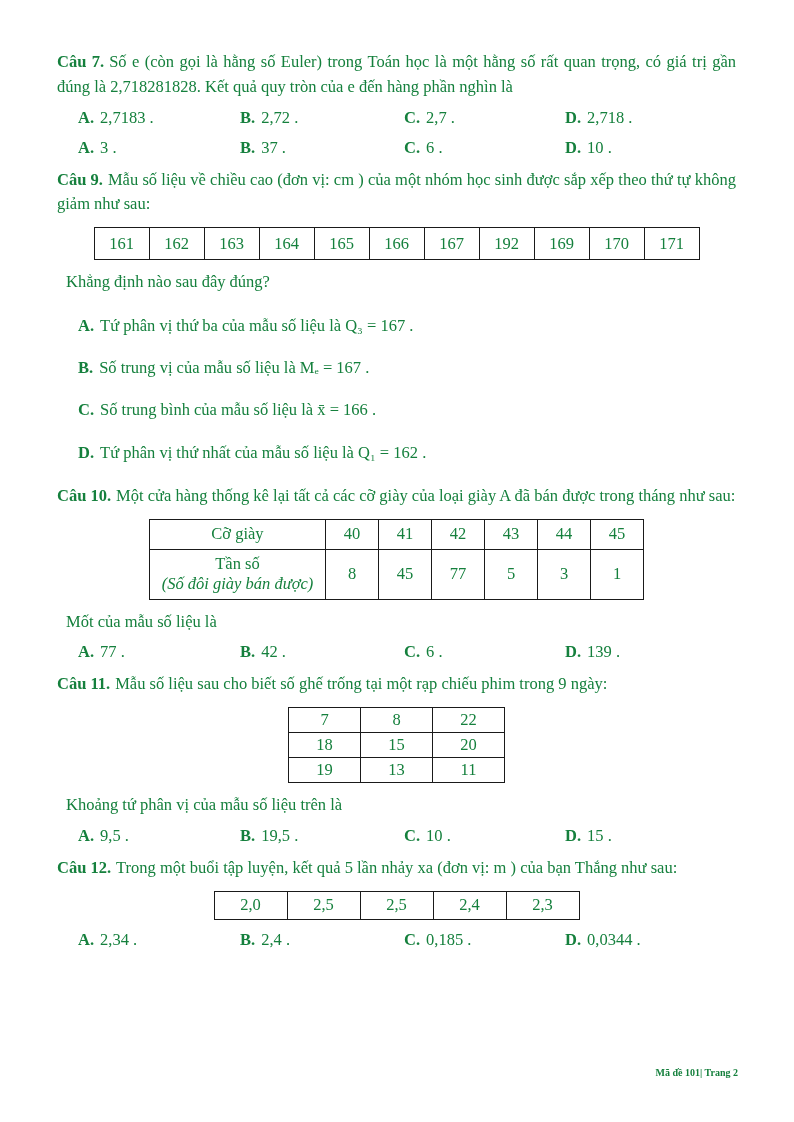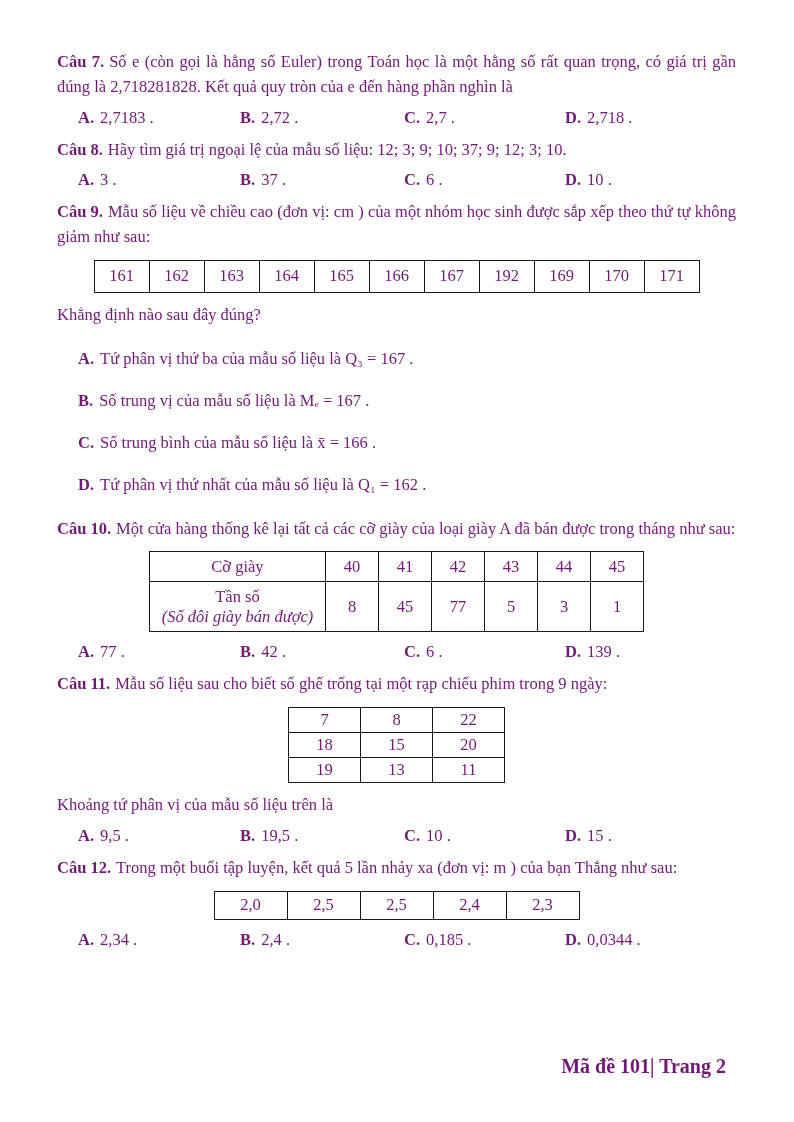--- a/index.html
+++ b/index.html
@@ -1,25 +1,25 @@
 <!DOCTYPE html>
 <html><head>
 <meta charset="utf-8">
 <style>
   * { margin:0; padding:0; box-sizing:border-box; }
   html,body { background:#ffffff; }
   .page {
     width:794px; height:1122px; margin:0 auto; background:#ffffff;
     position:relative; padding:50px 58px 0 57px;
-    font-family:"Liberation Serif", serif; font-size:16.5px; color:#701a75;
+    font-family:"Liberation Serif", serif; font-size:16.5px; color:#15803d;
   }
   .question { margin-bottom:7px; }
   .qtext { text-align:justify; line-height:1.5; }
   .qlabel { font-weight:bold; margin-right:5px; }
-  .after-table { line-height:1.5; margin-top:4px; }
+  .after-table { line-height:1.5; margin-top:4px;margin-left:9px; }
   .options-row {
     display:grid; grid-template-columns:162px 164px 161px 1fr;
     margin:8px 0 10px 21px;
   }
   .options-stacked { margin:4px 0 8px 21px; }
   .options-stacked .option { margin:20px 0; line-height:1.35; }
   .option-label { font-weight:bold; margin-right:6px; }
   table { border-collapse:collapse; margin:10px auto; }
   td, th {
     border:1.5px solid #1a1a1a; text-align:center; vertical-align:middle;
@@ -27,41 +27,40 @@
   }
   .t-q9 td { width:55px; height:32px; }
   .t-q10 td { height:30px; }
   .t-q10 .label-col { width:176px;text-align:center; }
   .t-q10 .val-col { width:53px; }
   .t-q10 .row2 td { height:50px; }
   .cell-sub { display:block; font-style:italic; }
   .t-q11 td { width:72px; height:25px; }
   .t-q12 td { width:73px; height:28px; }
   .footer {
-    position:absolute; right:68px; bottom:44px;
-    font-weight:bold; font-size:20px;
+    position:absolute; right:56px; bottom:44px;
+    font-weight:bold; font-size:10px;
   }
 </style>
 </head>
 <body>
 
 <div class="page">
 
   <div class="question">
     <p class="qtext"><b class="qlabel">Câu 7.</b><span>Số e (còn gọi là hằng số Euler) trong Toán học là một hằng số rất quan trọng, có giá trị gần đúng là 2,718281828. Kết quả quy tròn của e đến hàng phần nghìn là</span></p>
     <div class="options-row">
       <div class="option"><b class="option-label">A.</b><span>2,7183 .</span></div>
       <div class="option"><b class="option-label">B.</b><span>2,72 .</span></div>
       <div class="option"><b class="option-label">C.</b><span>2,7 .</span></div>
       <div class="option"><b class="option-label">D.</b><span>2,718 .</span></div>
     </div>
   </div>
 
   <div class="question">
-    <p class="qtext"><b class="qlabel">Câu 8.</b><span>Hãy tìm giá trị ngoại lệ của mẫu số liệu: 12; 3; 9; 10; 37; 9; 12; 3; 10.</span></p>
     <div class="options-row">
       <div class="option"><b class="option-label">A.</b><span>3 .</span></div>
       <div class="option"><b class="option-label">B.</b><span>37 .</span></div>
       <div class="option"><b class="option-label">C.</b><span>6 .</span></div>
       <div class="option"><b class="option-label">D.</b><span>10 .</span></div>
     </div>
   </div>
 
   <div class="question">
     <p class="qtext"><b class="qlabel">Câu 9.</b><span>Mẫu số liệu về chiều cao (đơn vị: cm ) của một nhóm học sinh được sắp xếp theo thứ tự không giảm như sau:</span></p>
@@ -108,20 +107,21 @@
         <td class="label-col"><span>Tần số</span><span class="cell-sub">(Số đôi giày bán được)</span></td>
         <td class="val-col">8</td>
         <td class="val-col">45</td>
         <td class="val-col">77</td>
         <td class="val-col">5</td>
         <td class="val-col">3</td>
         <td class="val-col">1</td>
       </tr>
     </tbody>
       </table>
+    <p class="after-table">Mốt của mẫu số liệu là</p>
     <div class="options-row">
       <div class="option"><b class="option-label">A.</b><span>77 .</span></div>
       <div class="option"><b class="option-label">B.</b><span>42 .</span></div>
       <div class="option"><b class="option-label">C.</b><span>6 .</span></div>
       <div class="option"><b class="option-label">D.</b><span>139 .</span></div>
     </div>
   </div>
 
   <div class="question">
     <p class="qtext"><b class="qlabel">Câu 11.</b><span>Mẫu số liệu sau cho biết số ghế trống tại một rạp chiếu phim trong 9 ngày:</span></p>

